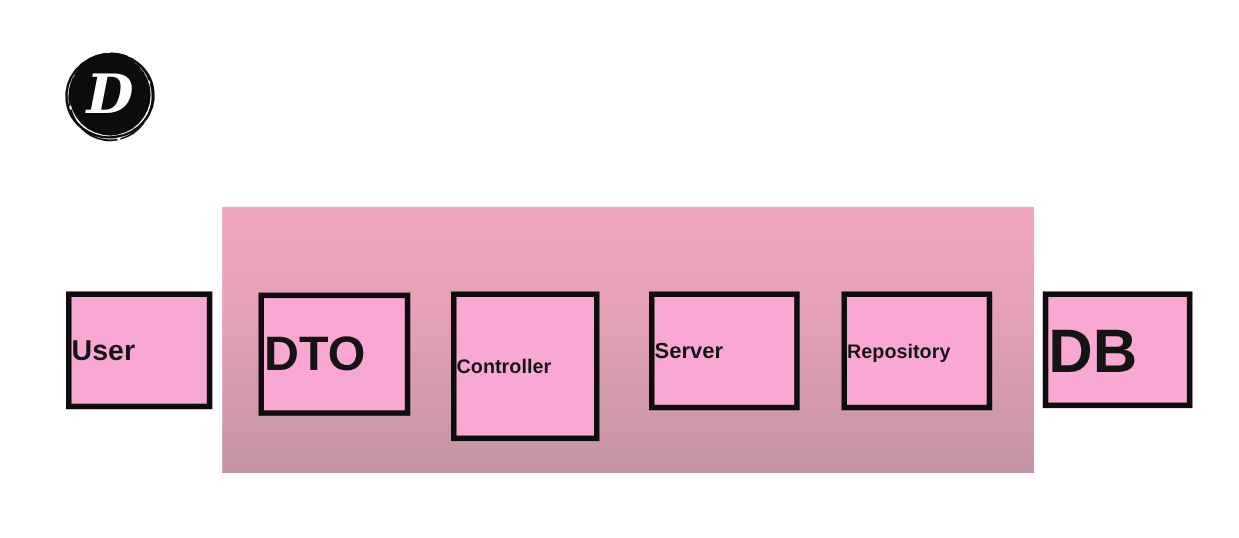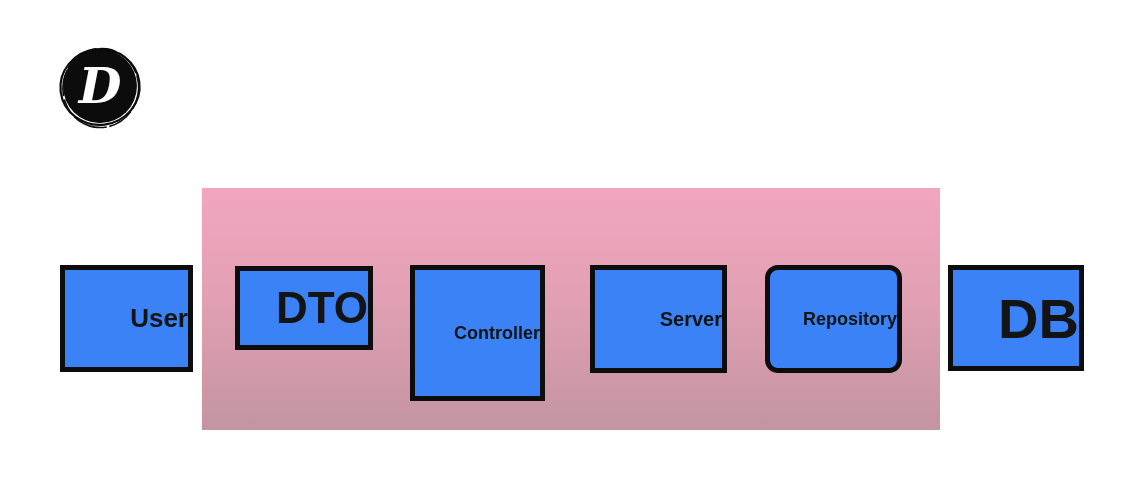--- a/index.html
+++ b/index.html
@@ -45,34 +45,34 @@
     top: 188px;
     width: 738px;
     height: 242px;
     background: linear-gradient(180deg, #F2A5BF 0%, #E2A0B4 45%, #C394A2 100%);
   }
 
   
   .node {
     position: absolute;
     box-sizing: border-box;
-    background: #3b82f6;
+    background: #f9a8d4;
     border: 5px solid #0d0d0d;
     display: flex;
     align-items: center;
-    justify-content: flex-end;
+    justify-content: flex-start;
     color: #141414;
     font-weight: bold;
     text-align: center;
   }
   .node-user       { left: 60px;  top: 265px; width: 133px; height: 107px; font-size: 26px; }
-  .node-dto        { left: 235px; top: 266px; width: 138px; height: 84px; font-size: 44px; }
+  .node-dto        { left: 235px; top: 266px; width: 138px; height: 112px; font-size: 44px; }
   .node-controller { left: 410px; top: 265px; width: 135px; height: 136px; font-size: 18px; }
   .node-entity     { left: 590px; top: 265px; width: 137px; height: 108px; font-size: 20px; }
-  .node-repository { left: 765px; top: 265px; width: 137px; height: 108px; font-size: 18px; border-radius: 13px; }
+  .node-repository { left: 765px; top: 265px; width: 137px; height: 108px; font-size: 18px; }
   .node-db         { left: 948px; top: 265px; width: 136px; height: 106px; font-size: 56px; }
 
   .logo-letter {
     font-family: "DejaVu Serif", serif;
     font-style: italic;
     font-weight: bold;
   }
 </style>
 </head>
 <body>

